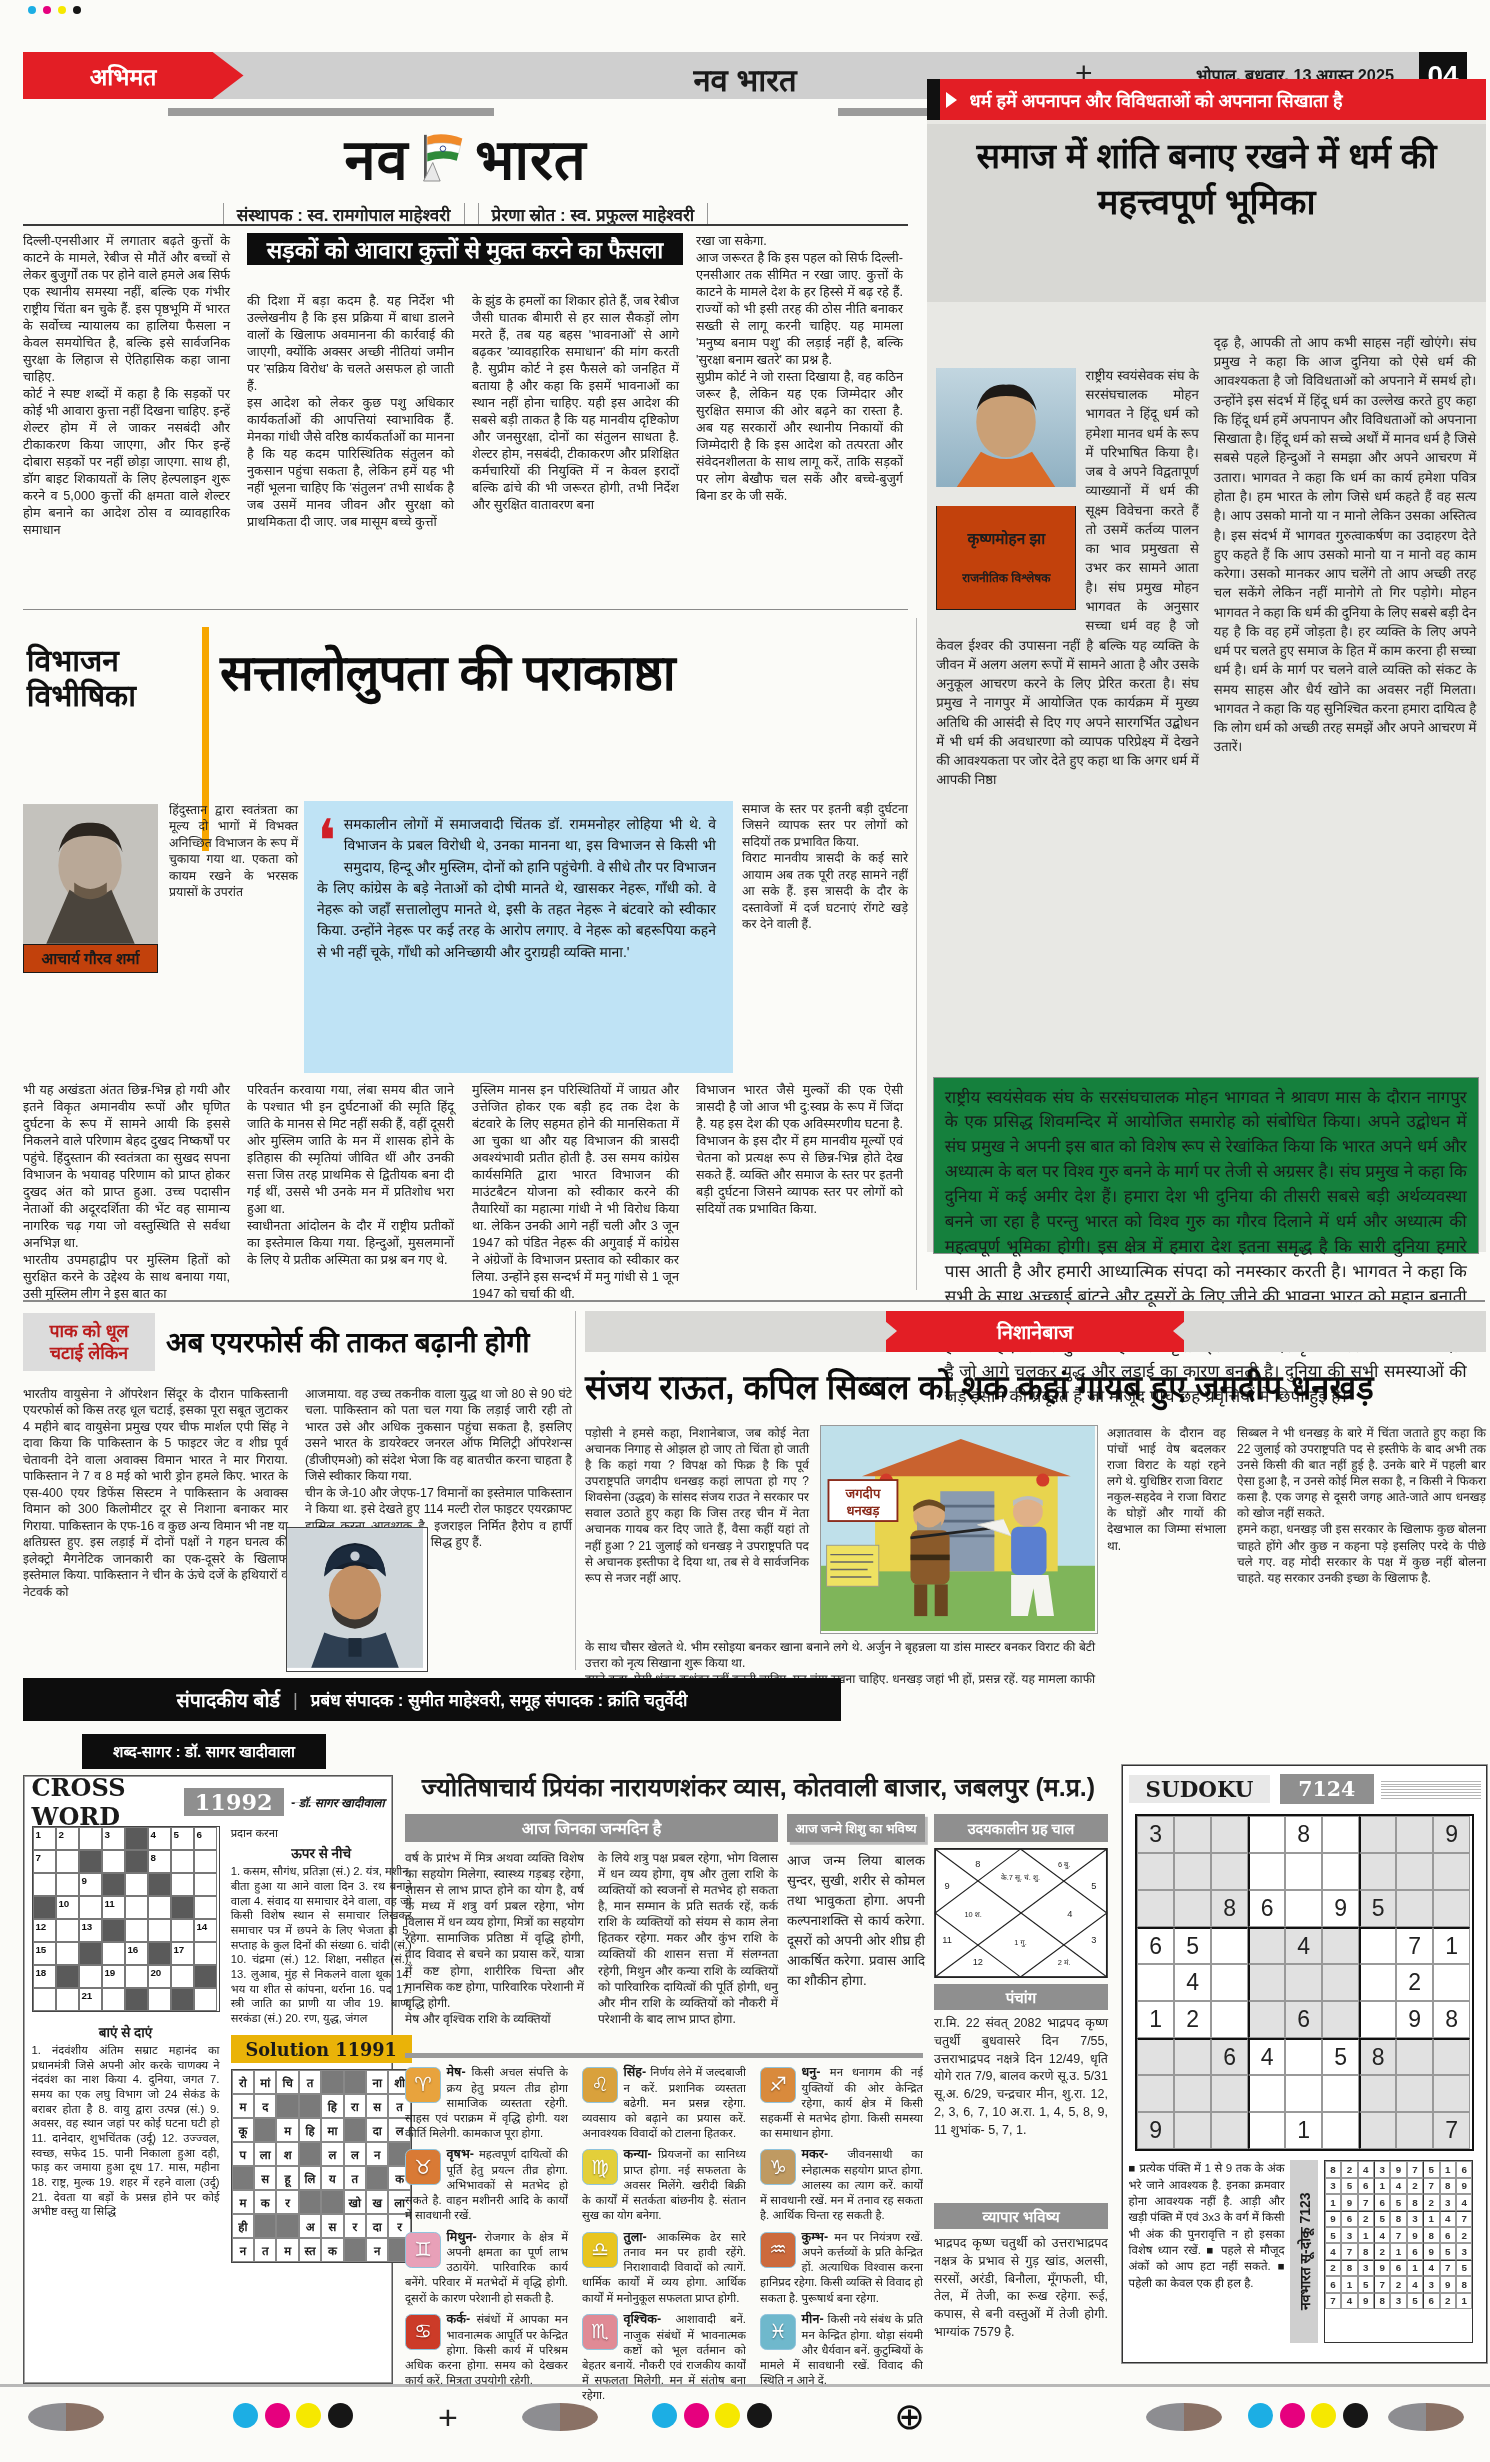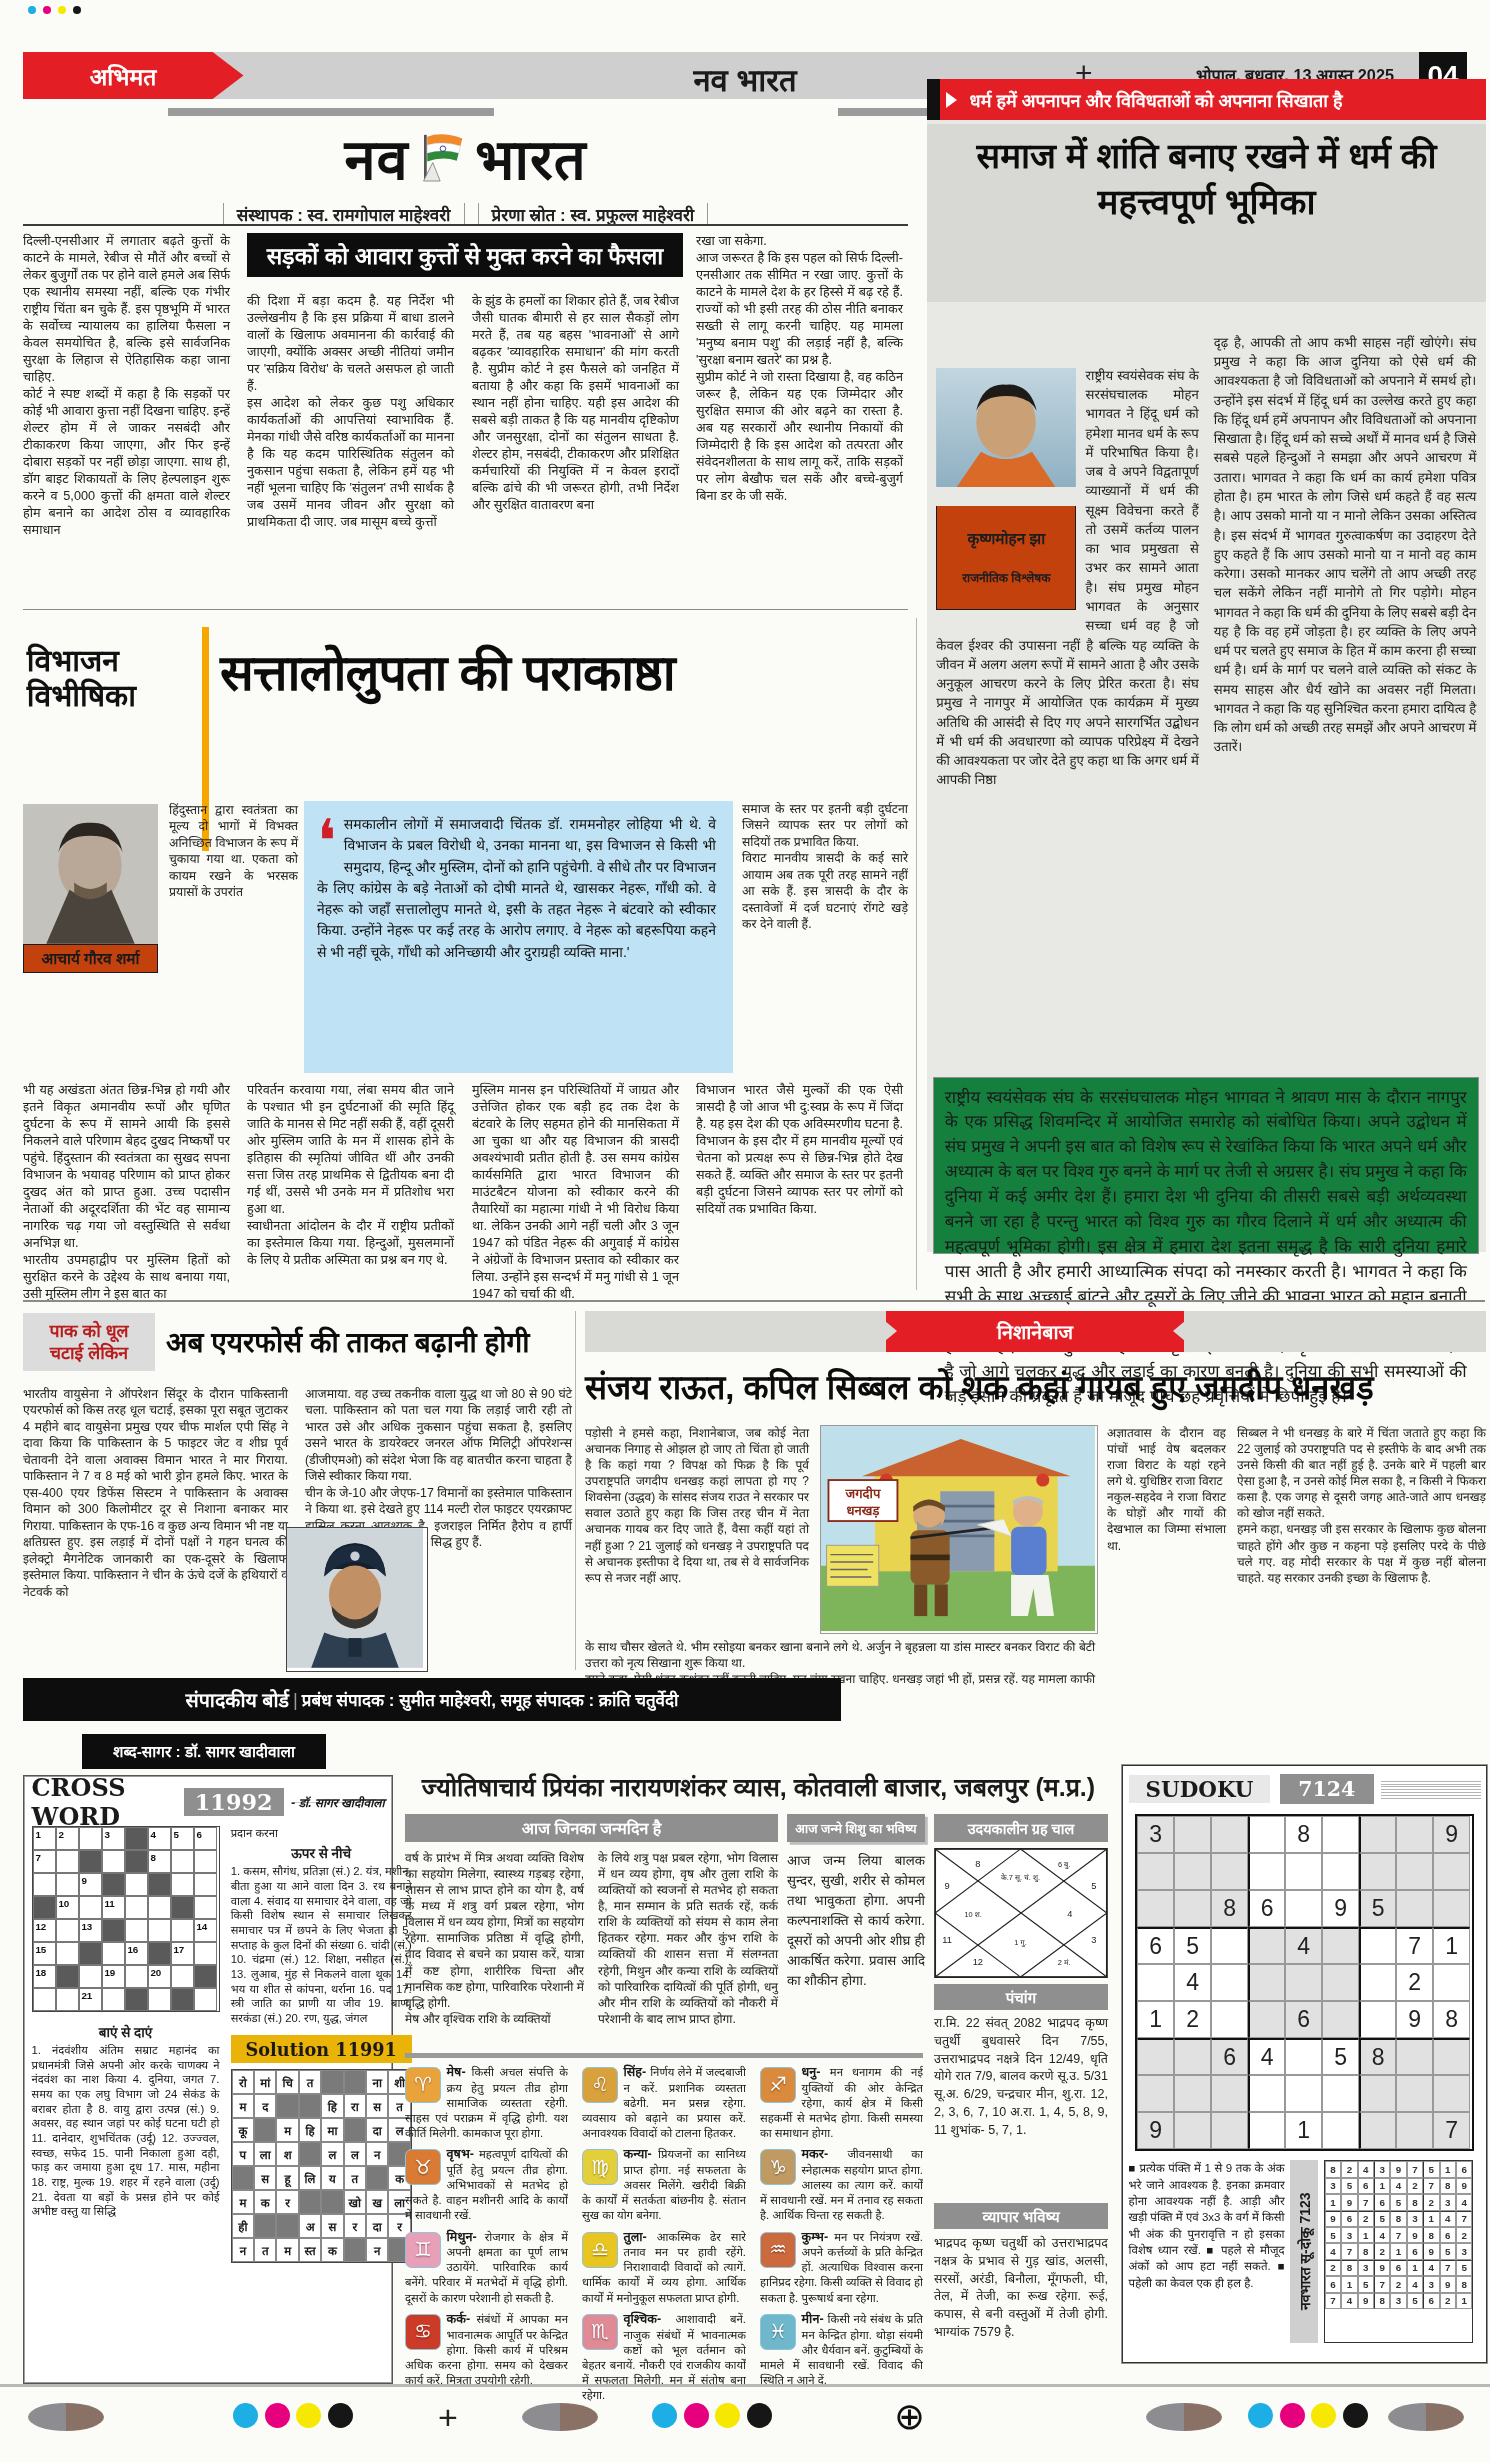--- a/index.html
+++ b/index.html
@@ -32,21 +32,21 @@
   
   .rail{background:#e8e8e4;}
   .kickerbar{background:#e31e25;color:#fff;font-weight:bold;font-size:18px;display:flex;align-items:center;}
   .ksq{width:13px;height:41px;background:#111;}
   .karrow{width:0;height:0;border-top:8.4px solid transparent;border-bottom:8.4px solid transparent;border-left:11.2px solid #fff;margin:0 13px 0 5.6px;}
   .dheadbox{background:#d8d8d4;color:#0c0c0c;font-weight:800;font-size:35px;text-align:center;line-height:1.32;padding-top:9.3px;}
   .dbody{column-count:2;column-gap:15px;font-size:13.2px;line-height:1.46;text-align:justify;white-space:pre-line;color:#1d1d1d;}
   .photowrap{float:left;width:140px;margin:1.9px 9.3px 3.7px 0;}
   .dquote{background:#15803d;border:0.9px solid #8f8f8f;padding:7.5px 11.2px;font-size:17px;line-height:1.47;text-align:justify;font-weight:500;}
   
-  .blackbar{background:#0d0d0d;color:#fff;display:flex;align-items:center;justify-content:center;gap:4px;}
+  .blackbar{background:#0d0d0d;color:#fff;display:flex;align-items:center;justify-content:center;gap:13px;}
   .greyhdr{background:#8f8f8f;color:#fff;font-weight:bold;display:flex;align-items:center;justify-content:center;}
   .kicker2{background:#dcdcdc;color:#b91c1c;font-weight:800;font-size:17.7px;text-align:center;display:flex;align-items:center;justify-content:center;line-height:1.25;}
   .afhead{font-weight:800;font-size:28px;white-space:nowrap;color:#0c0c0c;}
   
   .nband{background:#d9d9d6;}
   .ntag{background:#e31e25;color:#fff;font-weight:bold;font-size:19.6px;display:flex;align-items:center;justify-content:center;position:relative;}
   .ntag:before,.ntag:after{content:"";position:absolute;top:10.2px;width:0;height:0;border-top:10.2px solid transparent;border-bottom:10.2px solid transparent;}
   .ntag:before{left:-0.9px;border-left:12px solid #d9d9d6;}
   .ntag:after{right:-0.9px;border-right:12px solid #d9d9d6;}
   .nhead{font-weight:800;font-size:34px;white-space:nowrap;transform:scaleX(.96);transform-origin:left;color:#0c0c0c;}
@@ -132,21 +132,21 @@
       <span>भारत</span>
     </div>
     <div class="founder" style="margin-top:7.5px">
       <span>संस्थापक : स्व. रामगोपाल माहेश्वरी</span>
       <span>प्रेरणा स्रोत : स्व. प्रफुल्ल माहेश्वरी</span>
     </div>
   </div>
   <div class="abs" style="left:23px;top:224px;width:885px;height:1.9px;background:#3a3a3a"></div>
 
   <div class="abs" style="left:23px;top:233px;width:885px;height:371px">
-    <div class="abs edheadbox" style="left:224px;top:0;width:436px;height:44px">सड़कों को आवारा कुत्तों से मुक्त करने का फैसला</div>
+    <div class="abs edheadbox" style="left:224px;top:0;width:436px;height:32px">सड़कों को आवारा कुत्तों से मुक्त करने का फैसला</div>
     <div class="abs bodytxt" style="left:0;top:0;width:207px;height:369px">दिल्ली-एनसीआर में लगातार बढ़ते कुत्तों के काटने के मामले, रेबीज से मौतें और बच्चों से लेकर बुजुर्गों तक पर होने वाले हमले अब सिर्फ एक स्थानीय समस्या नहीं, बल्कि एक गंभीर राष्ट्रीय चिंता बन चुके हैं. इस पृष्ठभूमि में भारत के सर्वोच्च न्यायालय का हालिया फैसला न केवल समयोचित है, बल्कि इसे सार्वजनिक सुरक्षा के लिहाज से ऐतिहासिक कहा जाना चाहिए.
 कोर्ट ने स्पष्ट शब्दों में कहा है कि सड़कों पर कोई भी आवारा कुत्ता नहीं दिखना चाहिए. इन्हें शेल्टर होम में ले जाकर नसबंदी और टीकाकरण किया जाएगा, और फिर इन्हें दोबारा सड़कों पर नहीं छोड़ा जाएगा. साथ ही, डॉग बाइट शिकायतों के लिए हेल्पलाइन शुरू करने व 5,000 कुत्तों की क्षमता वाले शेल्टर होम बनाने का आदेश ठोस व व्यावहारिक समाधान</div>
     <div class="abs bodytxt" style="left:224px;top:60px;width:207px;height:309px">की दिशा में बड़ा कदम है. यह निर्देश भी उल्लेखनीय है कि इस प्रक्रिया में बाधा डालने वालों के खिलाफ अवमानना की कार्रवाई की जाएगी, क्योंकि अक्सर अच्छी नीतियां जमीन पर 'सक्रिय विरोध' के चलते असफल हो जाती हैं.
 इस आदेश को लेकर कुछ पशु अधिकार कार्यकर्ताओं की आपत्तियां स्वाभाविक हैं. मेनका गांधी जैसे वरिष्ठ कार्यकर्ताओं का मानना है कि यह कदम पारिस्थितिक संतुलन को नुकसान पहुंचा सकता है, लेकिन हमें यह भी नहीं भूलना चाहिए कि 'संतुलन' तभी सार्थक है जब उसमें मानव जीवन और सुरक्षा को प्राथमिकता दी जाए. जब मासूम बच्चे कुत्तों</div>
     <div class="abs bodytxt" style="left:449px;top:60px;width:207px;height:309px">के झुंड के हमलों का शिकार होते हैं, जब रेबीज जैसी घातक बीमारी से हर साल सैकड़ों लोग मरते हैं, तब यह बहस 'भावनाओं' से आगे बढ़कर 'व्यावहारिक समाधान' की मांग करती है. सुप्रीम कोर्ट ने इस फैसले को जनहित में बताया है और कहा कि इसमें भावनाओं का स्थान नहीं होना चाहिए. यही इस आदेश की सबसे बड़ी ताकत है कि यह मानवीय दृष्टिकोण और जनसुरक्षा, दोनों का संतुलन साधता है. शेल्टर होम, नसबंदी, टीकाकरण और प्रशिक्षित कर्मचारियों की नियुक्ति में न केवल इरादों बल्कि ढांचे की भी जरूरत होगी, तभी निर्देश और सुरक्षित वातावरण बना</div>
     <div class="abs bodytxt" style="left:673px;top:0;width:207px;height:369px">रखा जा सकेगा.
 आज जरूरत है कि इस पहल को सिर्फ दिल्ली-एनसीआर तक सीमित न रखा जाए. कुत्तों के काटने के मामले देश के हर हिस्से में बढ़ रहे हैं. राज्यों को भी इसी तरह की ठोस नीति बनाकर सख्ती से लागू करनी चाहिए. यह मामला 'मनुष्य बनाम पशु' की लड़ाई नहीं है, बल्कि 'सुरक्षा बनाम खतरे' का प्रश्न है.
 सुप्रीम कोर्ट ने जो रास्ता दिखाया है, वह कठिन जरूर है, लेकिन यह एक जिम्मेदार और सुरक्षित समाज की ओर बढ़ने का रास्ता है. अब यह सरकारों और स्थानीय निकायों की जिम्मेदारी है कि इस आदेश को तत्परता और संवेदनशीलता के साथ लागू करें, ताकि सड़कों पर लोग बेखौफ चल सकें और बच्चे-बुजुर्ग बिना डर के जी सकें.</div>
   </div>
   <div class="abs rule" style="left:23px;top:609px;width:885px;height:0.9px"></div>

